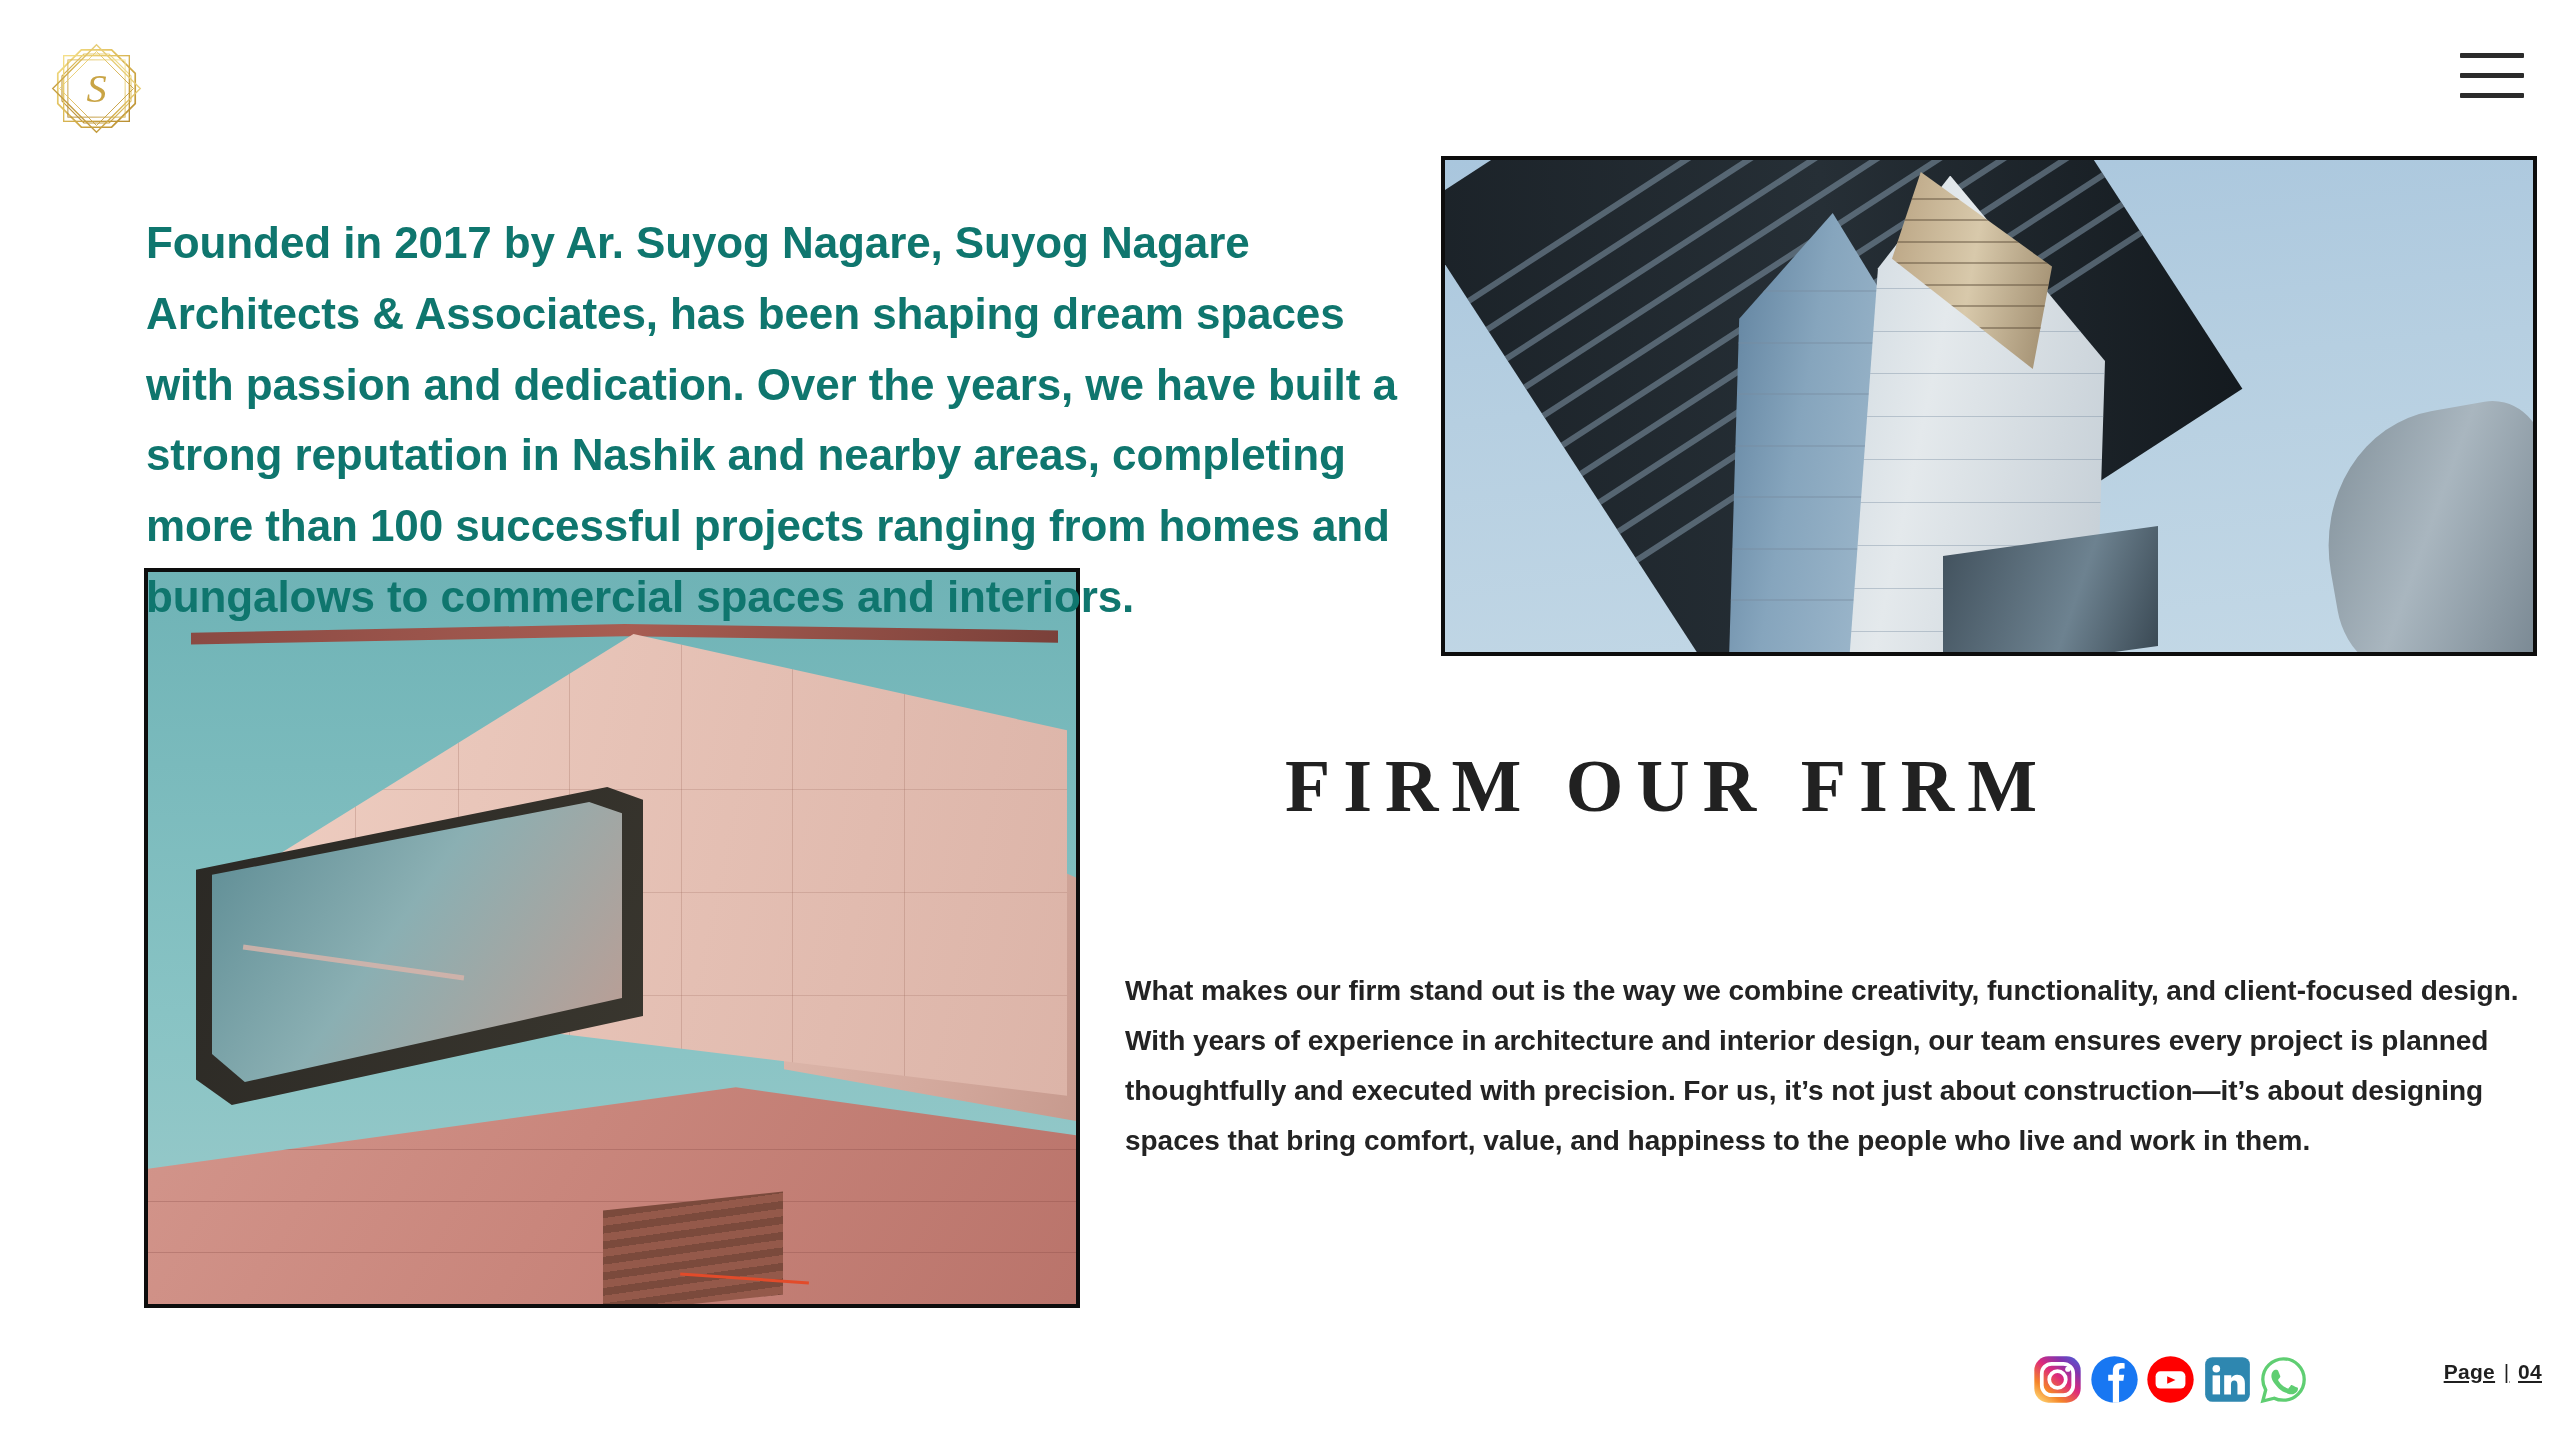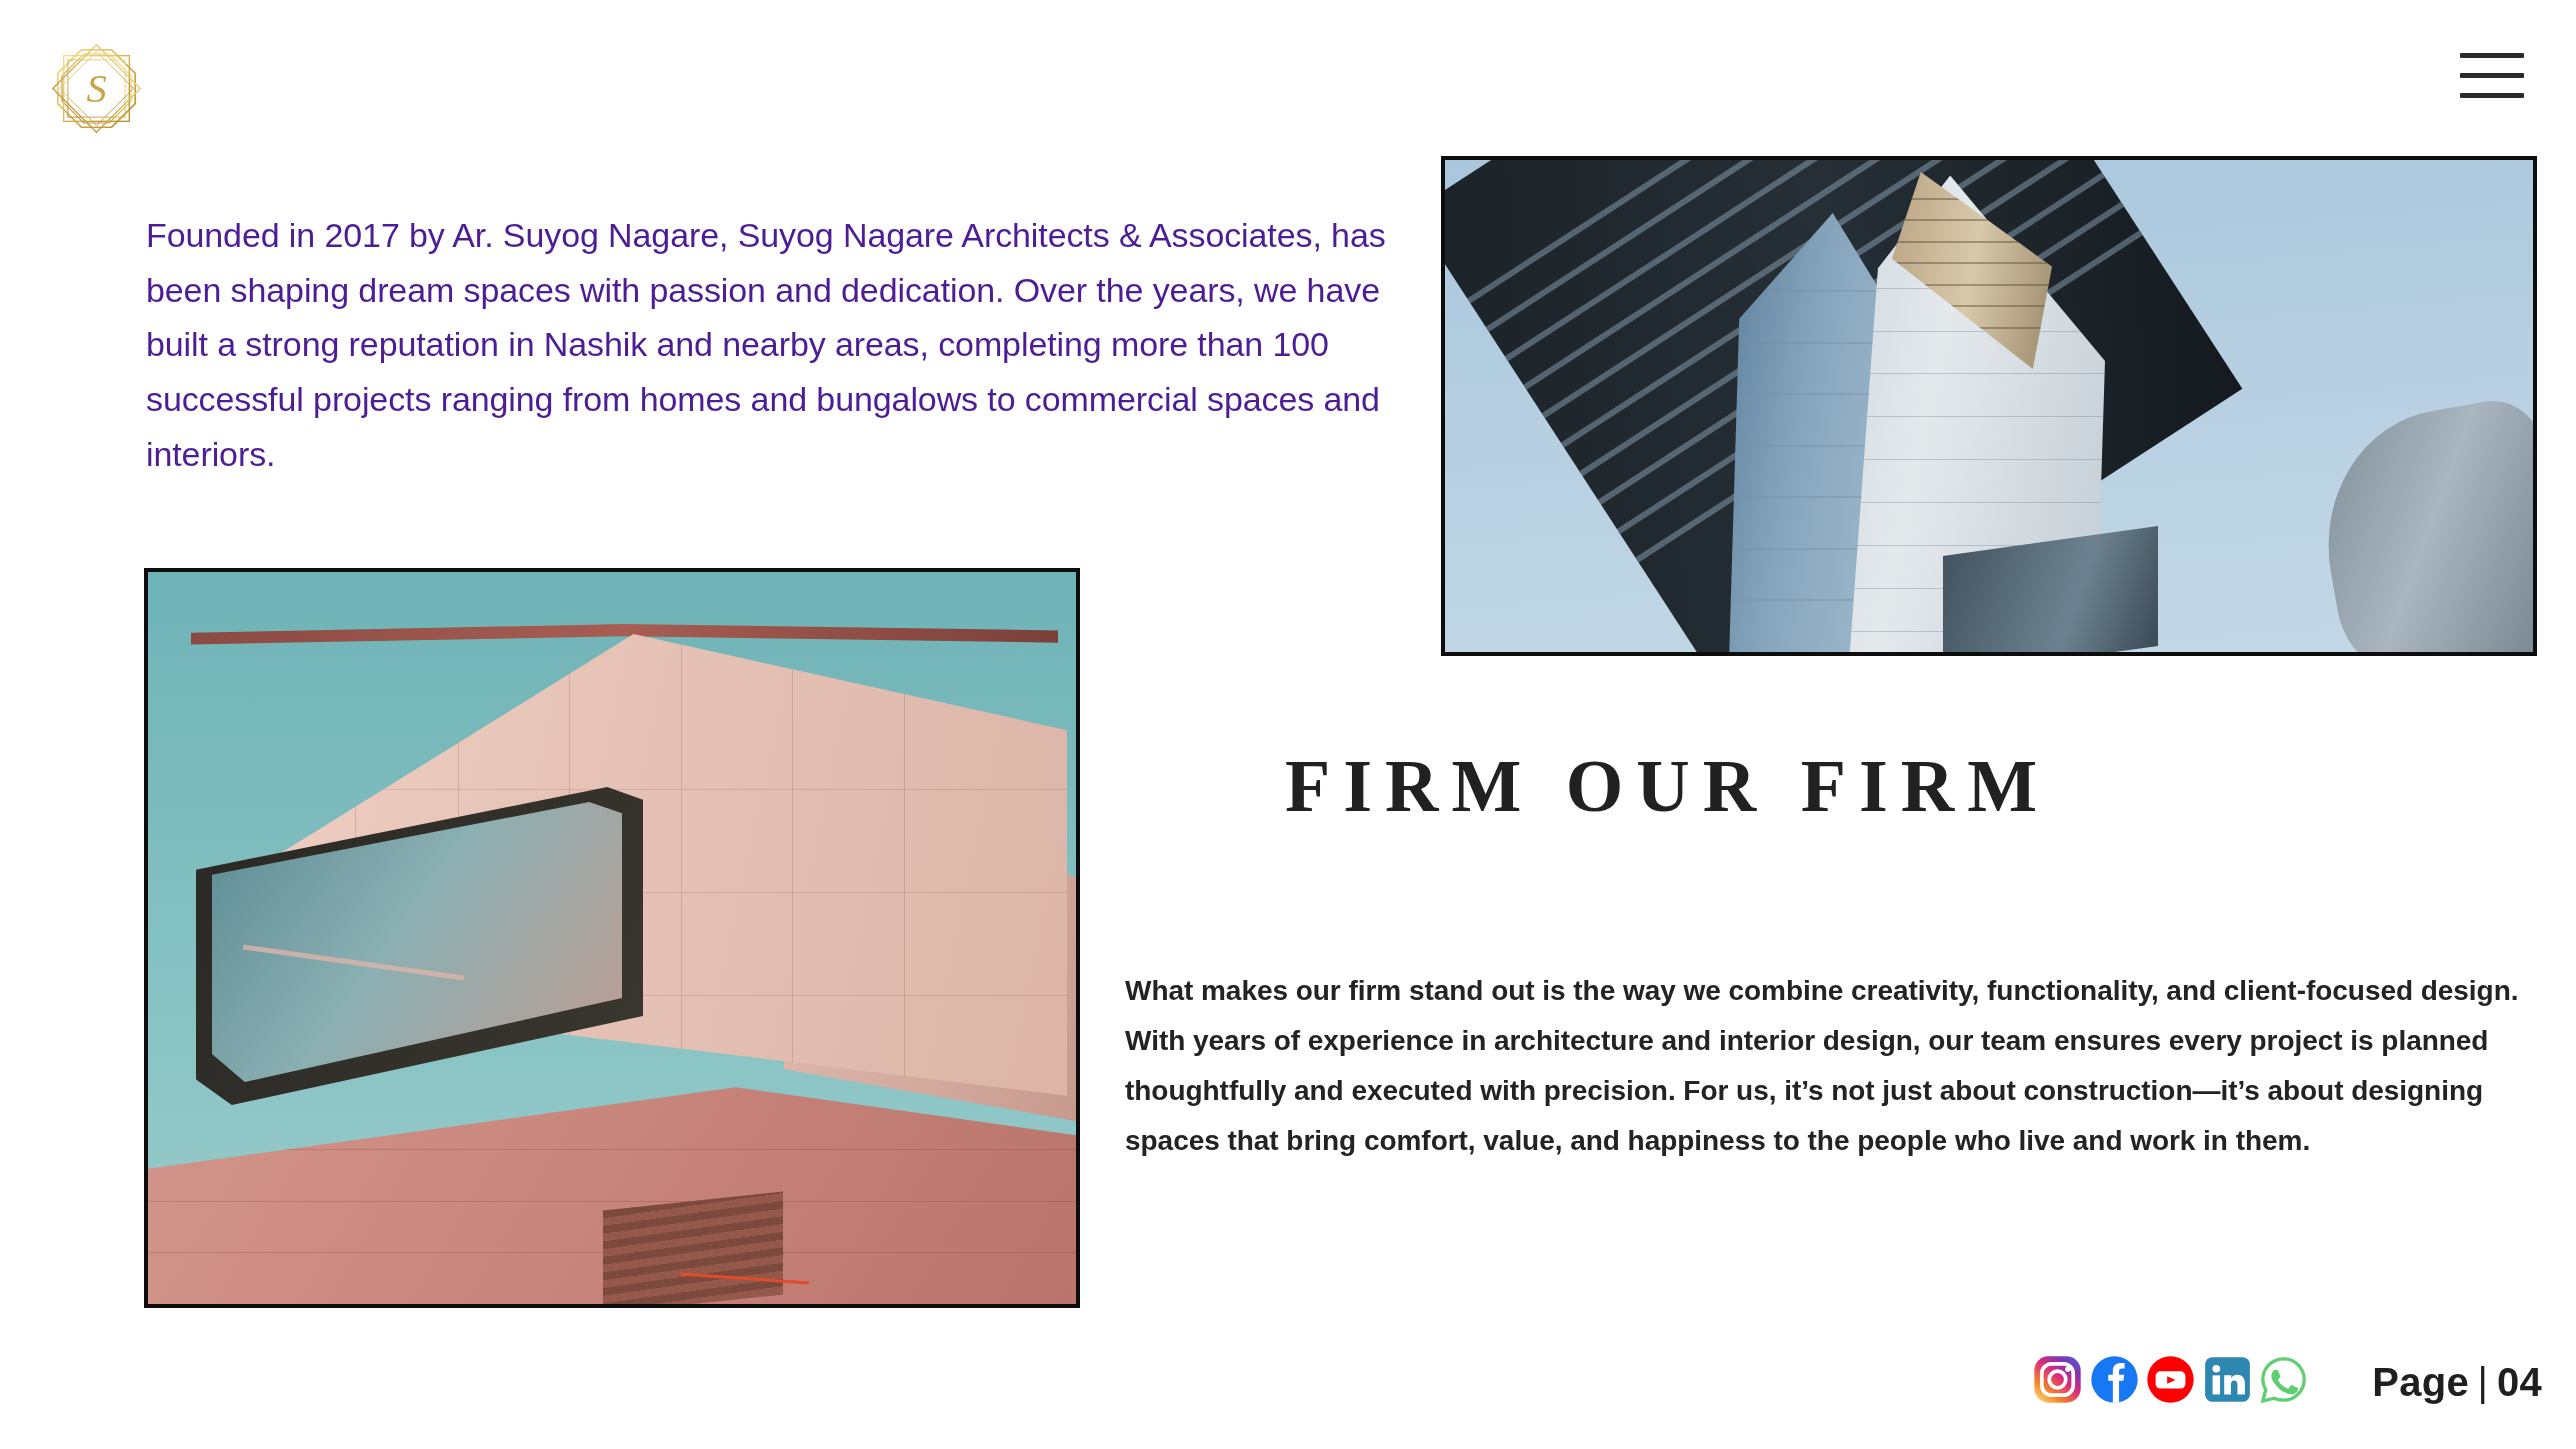--- a/index.html
+++ b/index.html
@@ -219,24 +219,24 @@
     background: linear-gradient(110deg, #e0bdb1 0%, #d4aa9e 60%, #c79a8e 100%);
     clip-path: polygon(0% 0%, 100% 34%, 100% 100%, 0% 86%);
   }
 
   
   #intro-paragraph {
     position: absolute;
     left: 146px;
     top: 208px;
     width: 1271px;
-    font-size: 34px;
+    font-size: 44px;
     line-height: 1.61;
-    font-weight: 400;
-    color: #4c1d95;
+    font-weight: 700;
+    color: #0f766e;
     letter-spacing: -0.1px;
   }
 
   #section-heading {
     position: absolute;
     left: 1285px;
     top: 744px;
     width: 996px;
     font-family: "Liberation Serif", "DejaVu Serif", serif;
     font-weight: 700;
@@ -287,25 +287,26 @@
   .social-icon {
     width: 53px; height: 53px;
     display: block;
     cursor: pointer;
   }
 
   #page-indicator {
     position: absolute;
     right: 34px;
     top: 31px;
-    font-size: 40px;
+    font-size: 21px;
     font-weight: 700;
     color: #1f1f1f;
     letter-spacing: 0.3px;
     white-space: nowrap;
+    text-decoration: underline;
   }
   #page-indicator .divider { padding: 0 8.6px; font-weight: 400; }
 </style>
 </head>
 <body>
 
 <header id="site-header">
 
   <div id="brand-logo">
     <svg viewBox="0 0 120 120" xmlns="http://www.w3.org/2000/svg">

